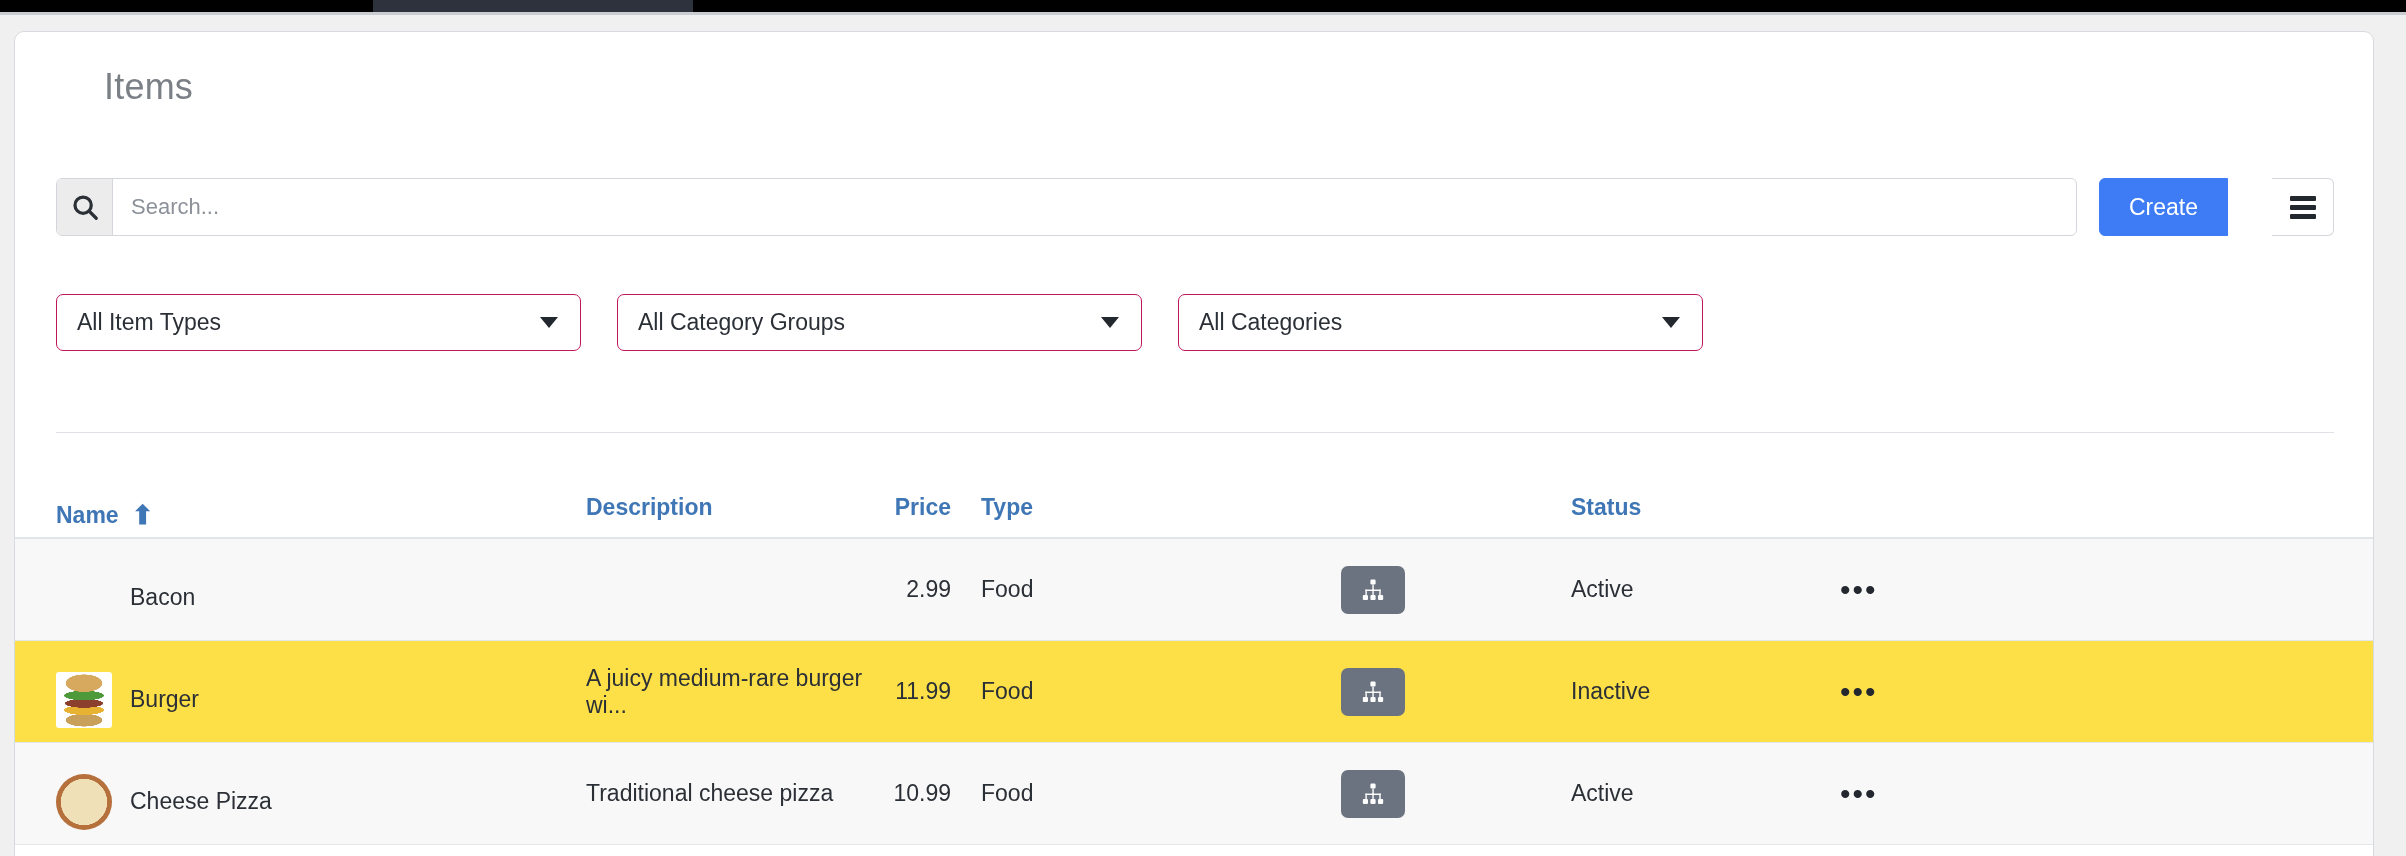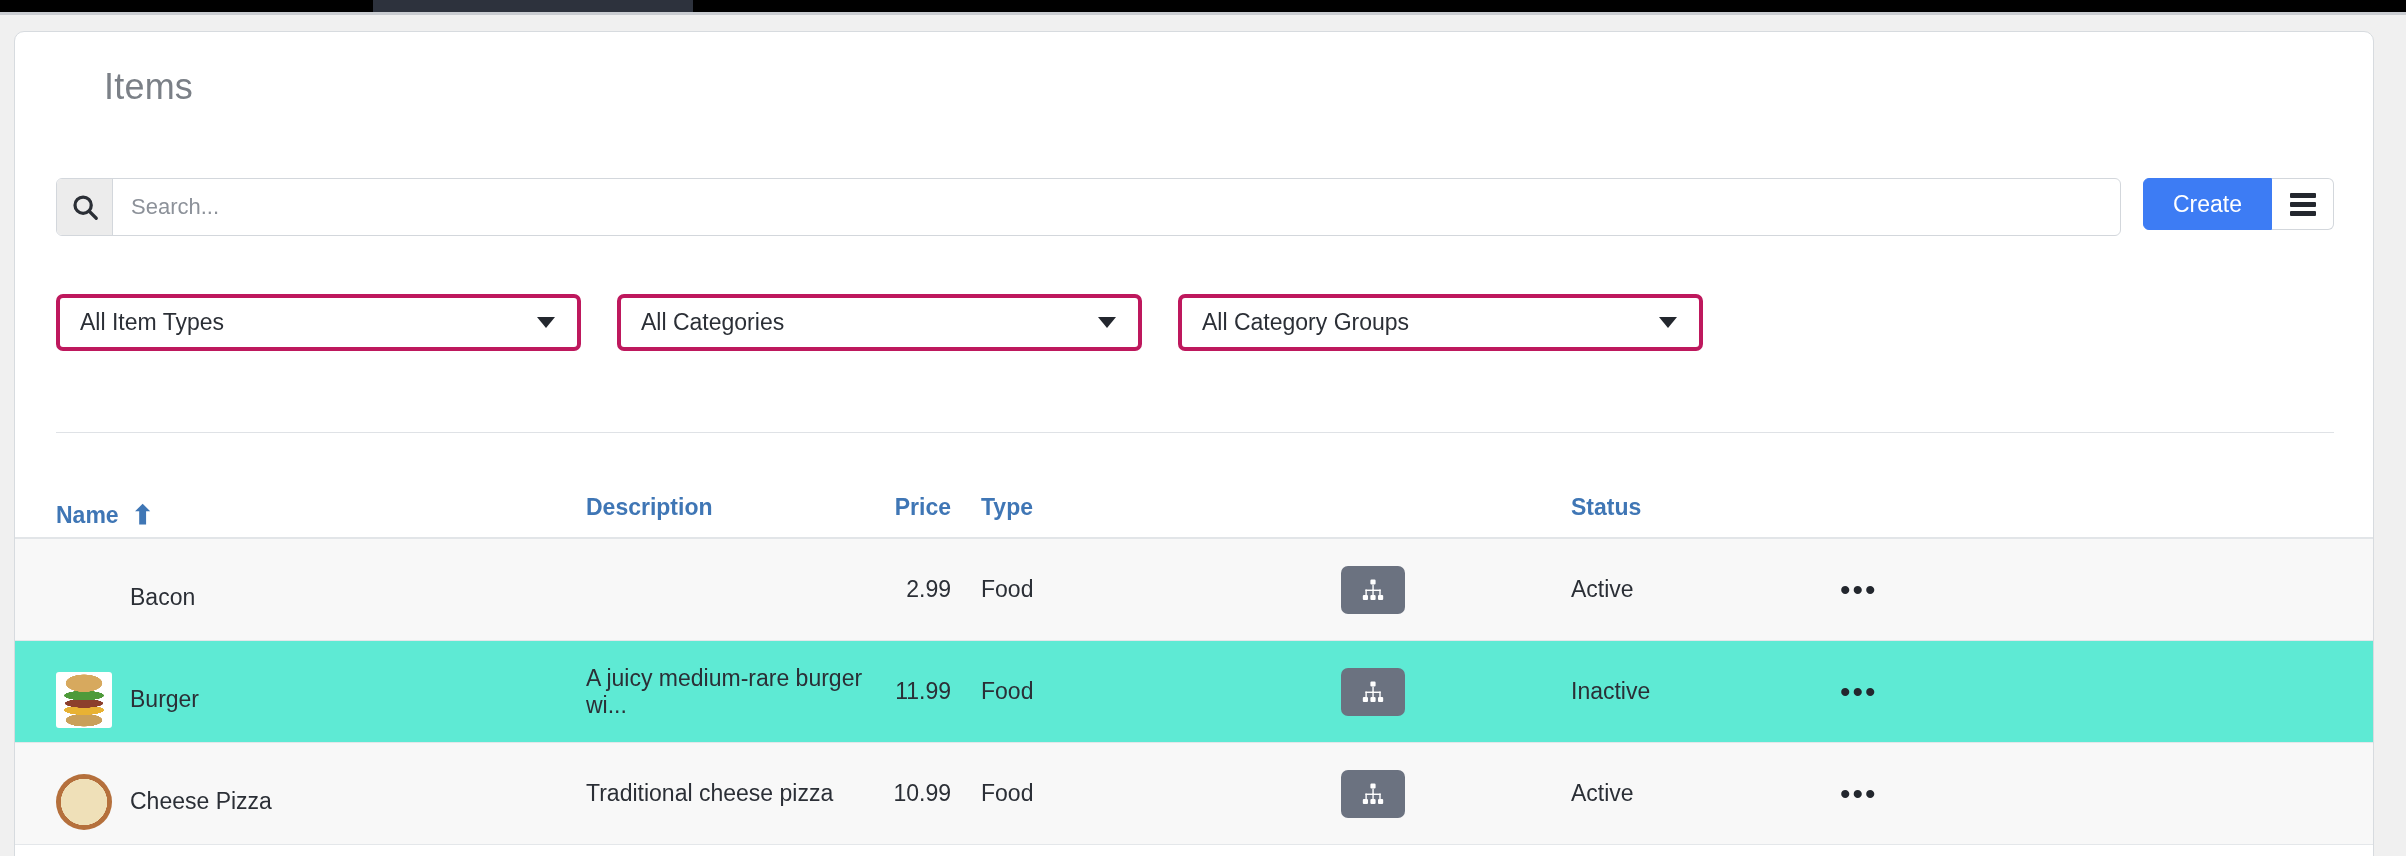--- a/index.html
+++ b/index.html
@@ -113,21 +113,22 @@
     font-size: 22px;
     color: #2b2f36;
     padding: 0 18px;
   }
   .search-input::placeholder { color: #8c9199; }
 
   .create-group {
     flex: 0 0 auto;
     display: flex;
     margin-left: 22px;
-    height: 52px;
+    height: 58px;
+    gap: 44px;
   }
   .create-btn {
     background: #3d7cf4;
     color: #ffffff;
     border: 1px solid #3d7cf4;
     border-radius: 6px 0 0 6px;
     font-family: "Liberation Sans", sans-serif;
     font-size: 23px;
     padding: 0 29px;
     cursor: pointer;
@@ -160,21 +161,21 @@
     left: 41px;
     width: 2298px;
     display: flex;
     gap: 36px;
   }
   .filter-select {
     position: relative;
     height: 57px;
     flex: 0 0 auto;
     background: #ffffff;
-    border: 4px solid #be185d;
+    border: 1px solid #be185d;
     border-radius: 7px;
     display: flex;
     align-items: center;
     padding: 0 20px;
     cursor: pointer;
   }
   .filter-select:nth-child(1) { width: 525px; }
   .filter-select:nth-child(2) { width: 525px; }
   .filter-select:nth-child(3) { width: 525px; }
   .filter-select:nth-child(4) { width: 525px; }
@@ -243,21 +244,21 @@
   .c-icon   { width: 230px; flex: 0 0 230px; }
   .c-status { width: 265px; flex: 0 0 265px; }
   .c-more   { width: 240px; flex: 0 0 240px; }
 
   .tbody-row {
     height: 102px;
     padding-left: 41px;
     border-bottom: 1px solid #e4e7ea;
   }
   .tbody-row.shaded { background: #f8f8f8; }
-  .tbody-row.plain  { background: #5eead4; }
+  .tbody-row.plain  { background: #fde047; }
 
   .cell-text {
     font-size: 23px;
     color: #2b2f36;
   }
 
   .name-cell {
     display: flex;
     align-items: center;
     gap: 18px;
@@ -343,26 +344,26 @@
     </div>
 
     <div class="filters">
 
       <div class="filter-select">
         <span class="filter-label">All Item Types</span>
         <span class="caret"></span>
       </div>
 
       <div class="filter-select">
+        <span class="filter-label">All Category Groups</span>
+        <span class="caret"></span>
+      </div>
+
+      <div class="filter-select">
         <span class="filter-label">All Categories</span>
-        <span class="caret"></span>
-      </div>
-
-      <div class="filter-select">
-        <span class="filter-label">All Category Groups</span>
         <span class="caret"></span>
       </div>
 
 
     </div>
 
     <div class="divider"></div>
 
     <div class="table">
 

